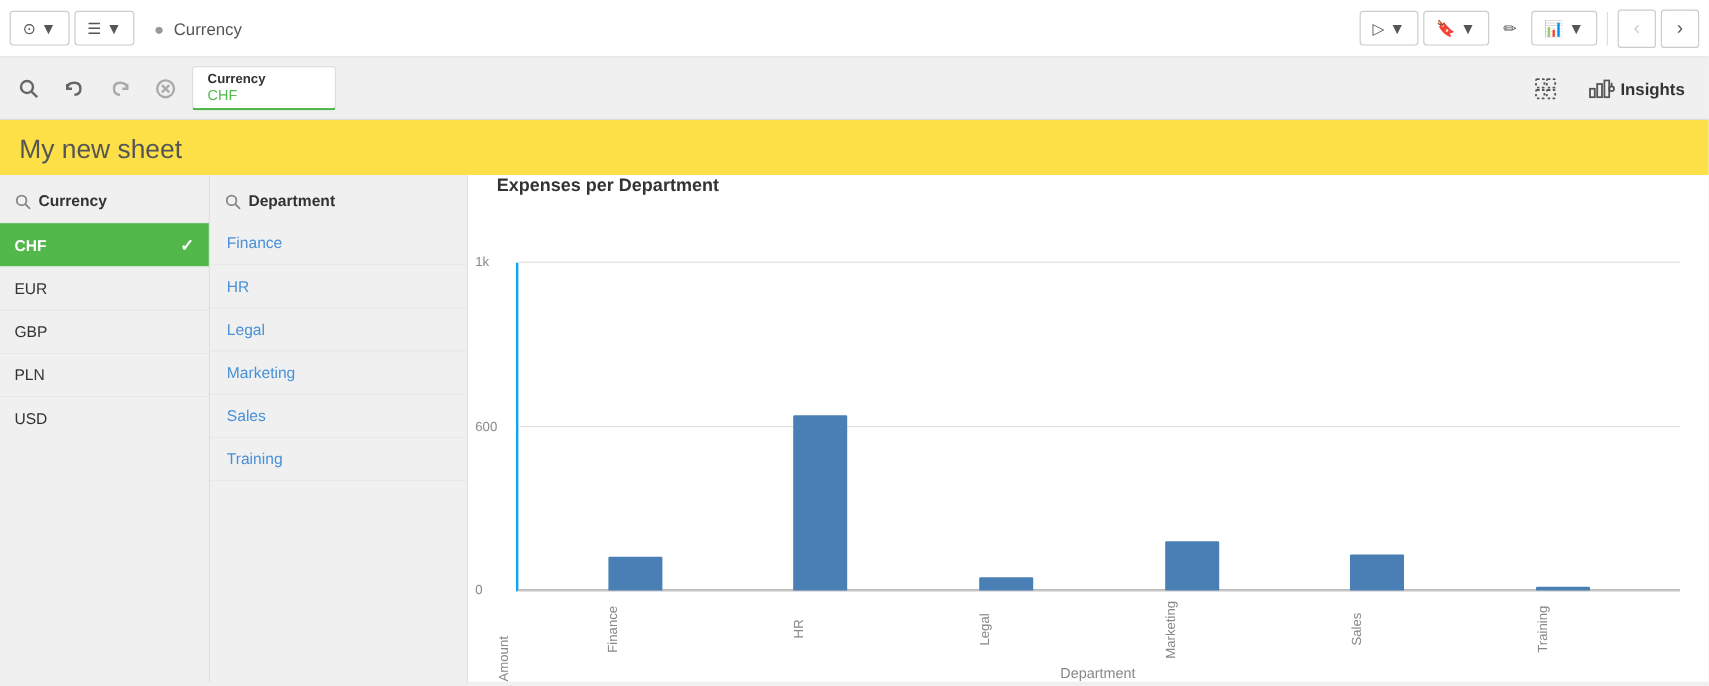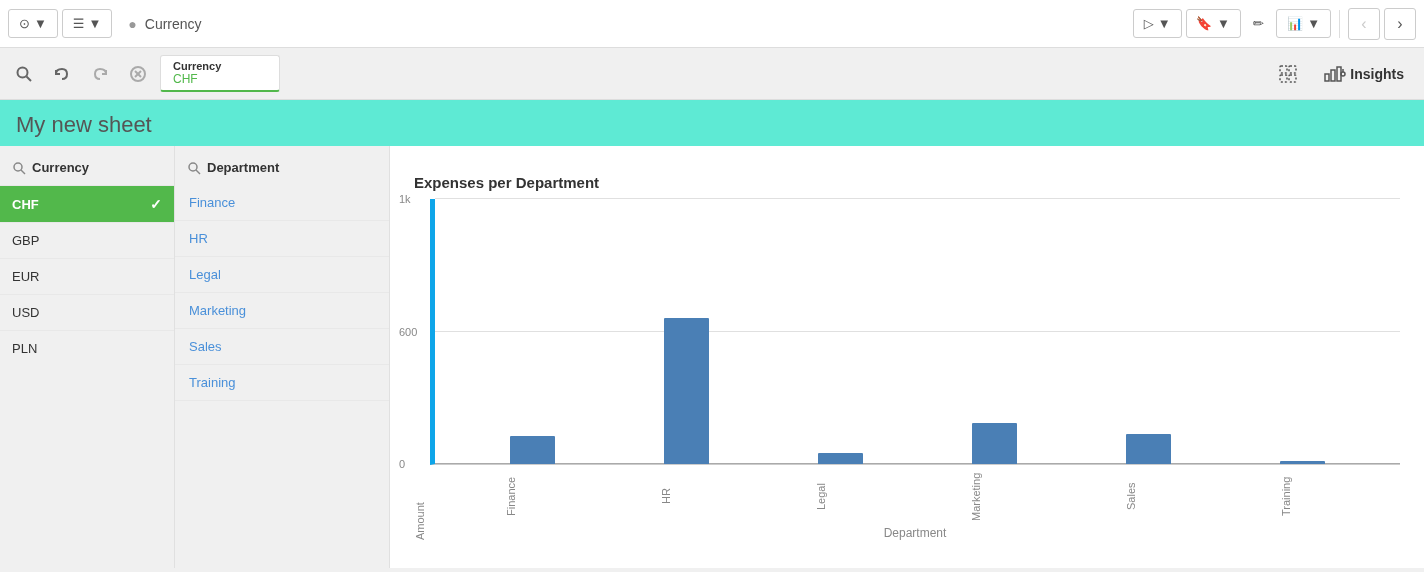--- a/index.html
+++ b/index.html
@@ -41,21 +41,21 @@
       display: flex; flex-direction: column;
       background: #fff; border: 1px solid #ddd; border-radius: 3px;
       padding: 4px 12px; min-width: 120px; cursor: pointer;
       border-bottom: 2px solid #52b84b;
     }
     .filter-chip-label { font-size: 11px; color: #333; font-weight: 600; }
     .filter-chip-value { font-size: 12px; color: #52b84b; }
 
     
     .sheet-title-bar {
-      background: #5eead4; padding: 12px 16px 8px 16px;
+      background: #fde047; padding: 12px 16px 8px 16px;
     }
     .sheet-title {
       font-size: 22px; font-weight: 300; color: #555;
     }
 
     
     .main-content {
       display: flex; background: #f0f0f0; padding: 0;
       height: calc(572px - 48px - 52px - 50px);
     }
@@ -82,37 +82,37 @@
       width: 215px; background: #f0f0f0; padding: 8px 0;
       border-right: 1px solid #e0e0e0;
     }
     .dept-item {
       padding: 10px 14px; cursor: pointer; display: flex; align-items: center;
       font-size: 13px; color: #4a90d9; border-bottom: 1px solid #e8e8e8;
     }
 
     
     .chart-panel {
-      flex: 1; background: #fff; padding: 28px 24px; margin: 0;
+      flex: 1; background: #fff; padding: 0 24px; margin: 0;
       display: flex; flex-direction: column;
     }
     .chart-title { font-size: 15px; font-weight: 600; color: #333; margin-bottom: 8px; }
     .chart-axes-wrapper {
       display: flex; flex: 1; position: relative;
     }
     .y-axis-label {
       writing-mode: vertical-rl; transform: rotate(180deg);
       font-size: 11px; color: #888; display: flex; align-items: center;
       padding-bottom: 20px; margin-right: 4px;
     }
     .chart-plot-area {
       flex: 1; display: flex; flex-direction: column;
     }
     .chart-grid {
-      flex: 1; position: relative; border-left: 5px solid #0ea5e9; border-bottom: 1px solid #ccc;
+      flex: 1; position: relative; border-left: 2px solid #0ea5e9; border-bottom: 1px solid #ccc; margin-top: 48px;
     }
     .grid-line {
       position: absolute; left: 0; right: 0; border-top: 1px solid #e0e0e0;
     }
     .grid-label {
       position: absolute; left: -36px; font-size: 11px; color: #888;
       transform: translateY(-50%);
     }
     .bars-container {
       position: absolute; bottom: 0; left: 0; right: 0; top: 0;
@@ -255,24 +255,24 @@
   <div class="currency-panel">
     <div class="panel-header">
       <svg width="14" height="14" viewBox="0 0 14 14" fill="none" stroke="#888" stroke-width="1.5">
         <circle cx="6" cy="6" r="4"></circle>
         <line x1="9" y1="9" x2="13" y2="13"></line>
       </svg>
       <span>Currency</span>
     </div>
     <div id="currency-list">
         <div class="list-item selected">CHF<span class="check-icon">✓</span></div>
+        <div class="list-item">EUR</div>
         <div class="list-item">GBP</div>
-        <div class="list-item">EUR</div>
+        <div class="list-item">PLN</div>
         <div class="list-item">USD</div>
-        <div class="list-item">PLN</div>
       </div>
   </div>
 
   <div class="department-panel">
     <div class="panel-header">
       <svg width="14" height="14" viewBox="0 0 14 14" fill="none" stroke="#888" stroke-width="1.5">
         <circle cx="6" cy="6" r="4"></circle>
         <line x1="9" y1="9" x2="13" y2="13"></line>
       </svg>
       <span>Department</span>

